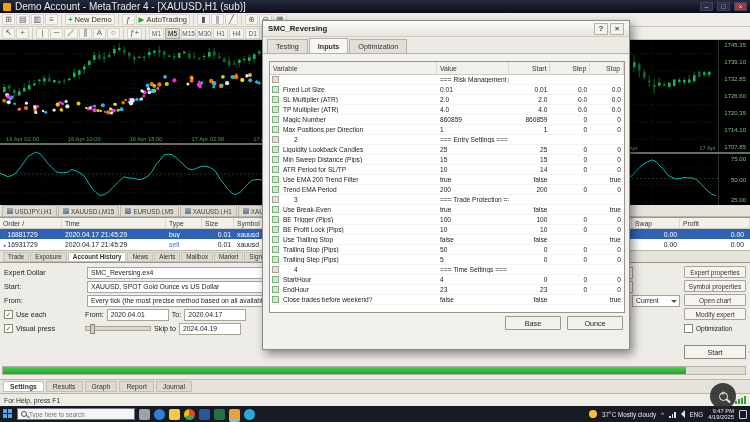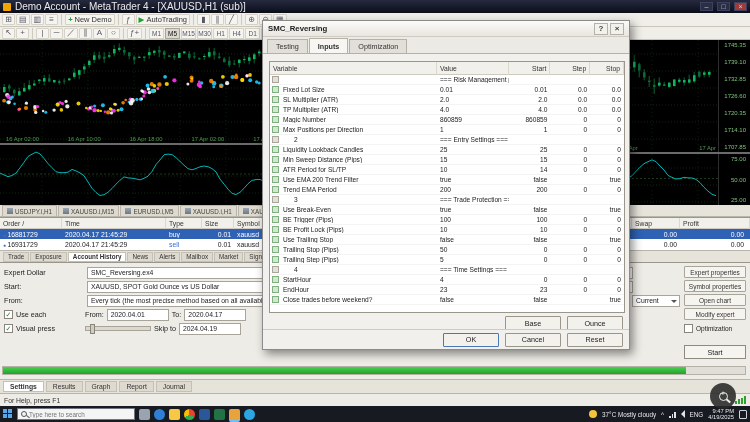--- a/index.html
+++ b/index.html
@@ -1249,24 +1249,19 @@
           <span>false</span>
           <span></span>
           <span>true</span>
         </div>
 
     </div>
     <div class="loadsave">
       <span class="dbtn">Base</span>
       <span class="dbtn">Ounce</span>
     </div>
-    <div class="dlg-bottom">
-      <span class="dbtn ok">OK</span>
-      <span class="dbtn">Cancel</span>
-      <span class="dbtn">Reset</span>
-    </div>
   </div>
 
   <div class="magnifier-overlay">
     <i class="mag2"></i>
   </div>
 
 </div>
 
 </body></html>

